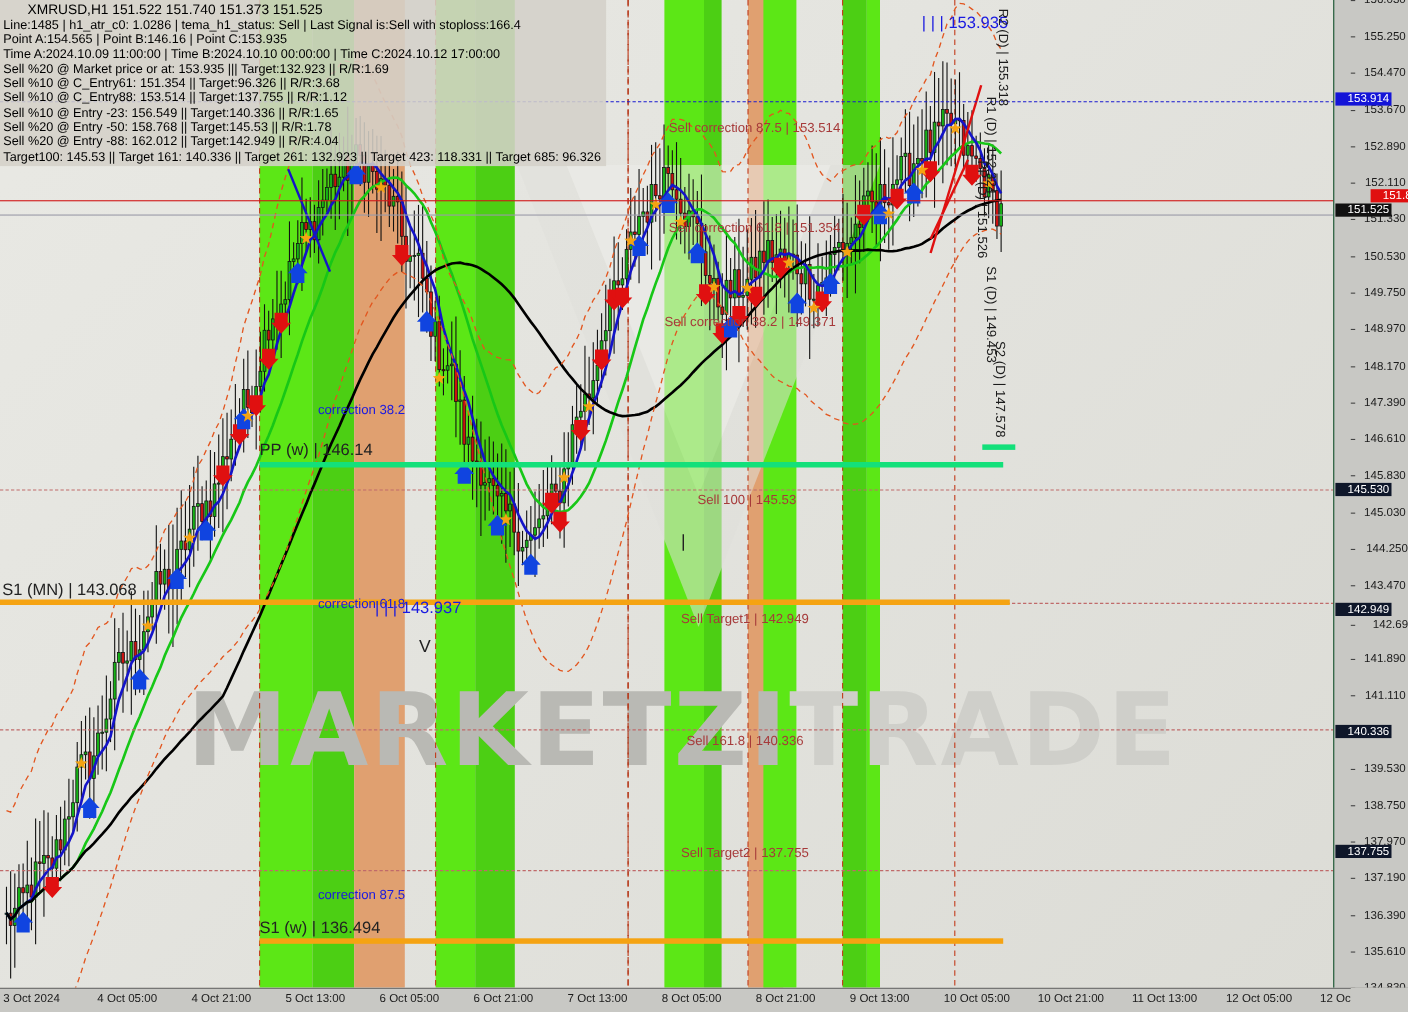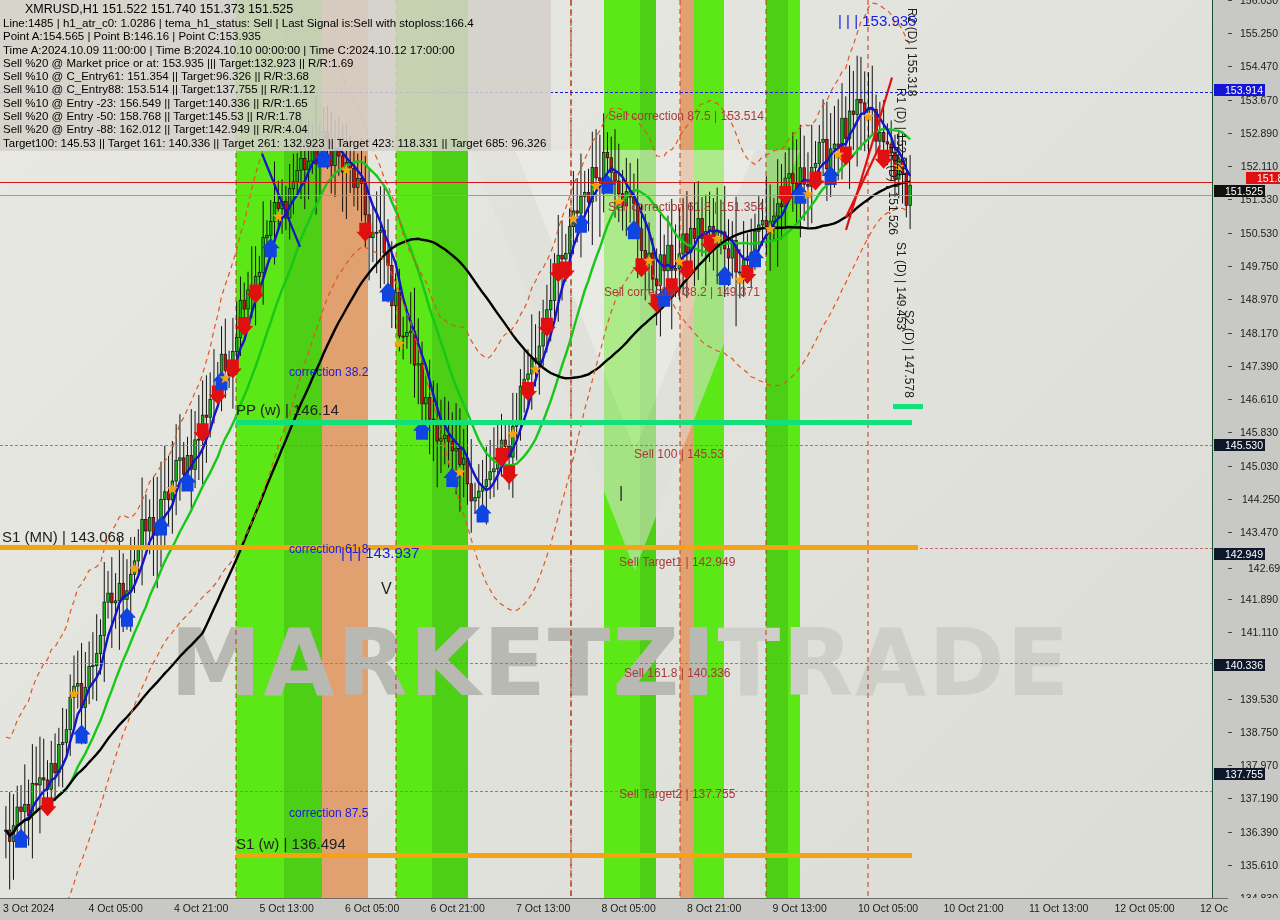--- a/index.html
+++ b/index.html
@@ -858,21 +858,21 @@
     <div class="levelbar" style="left:0px;top:545px;width:918px;background:#f5a312;"></div>
     <div class="levelbar" style="left:236px;top:853px;width:676px;background:#f5a312;"></div>
     <div class="levelbar" style="left:893px;top:404px;width:30px;background:#13e07a;"></div>
 
     <div class="lbl red" style="left:608px;top:109px;">Sell correction 87.5 | 153.514</div>
     <div class="lbl red" style="left:608px;top:200px;">Sell correction 61.8 | 151.354</div>
     <div class="lbl red" style="left:604px;top:285px;">Sell correction 38.2 | 149.371</div>
     <div class="lbl red" style="left:634px;top:447px;">Sell 100 | 145.53</div>
     <div class="lbl red" style="left:619px;top:555px;">Sell Target1 | 142.949</div>
     <div class="lbl red" style="left:624px;top:666px;">Sell 161.8 | 140.336</div>
-    <div class="lbl red" style="left:619px;top:787px;">Sell Target2 | 137.755</div>
+    <div class="lbl red" style="left:619px;top:768px;">Sell Target2 | 137.755</div>
 
     <div class="lbl blue" style="left:289px;top:365px;">correction 38.2</div>
     <div class="lbl blue" style="left:289px;top:542px;">correction 61.8</div>
     <div class="lbl blue" style="left:289px;top:806px;">correction 87.5</div>
 
     <div class="lbl black big" style="left:236px;top:401px;">PP (w) | 146.14</div>
     <div class="lbl black big" style="left:2px;top:528px;">S1 (MN) | 143.068</div>
     <div class="lbl black big" style="left:236px;top:835px;">S1 (w) | 136.494</div>
 
     <div class="lbl blue big" style="left:838px;top:12px;">| | | 153.935</div>

